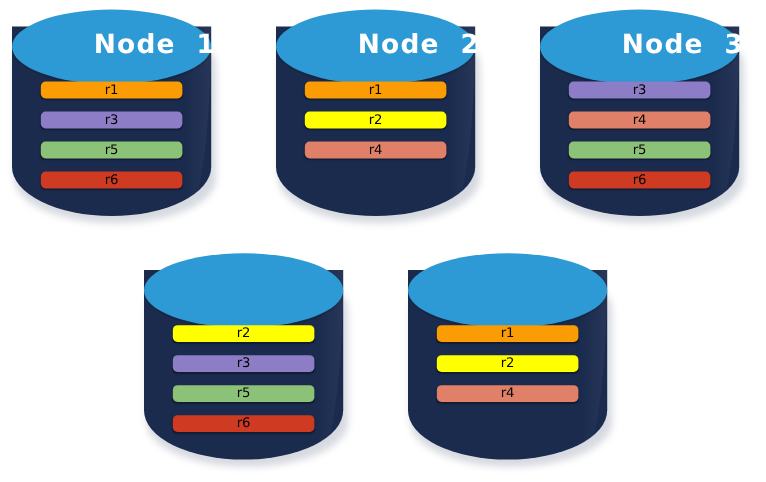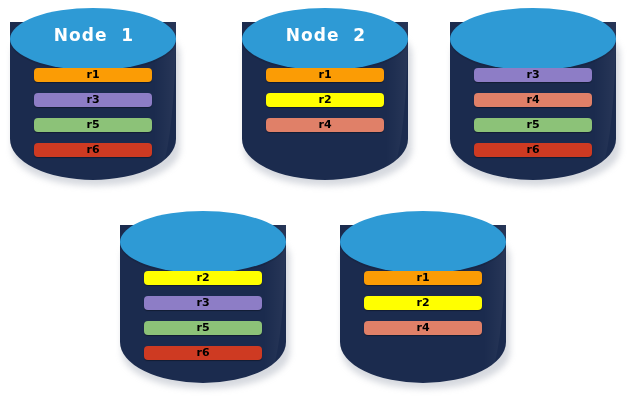--- a/index.html
+++ b/index.html
@@ -72,43 +72,43 @@
     height: 62px;
     background: #2E9AD5;
     border-radius: 50%;
     box-shadow: 0 2px 0 rgba(0,0,0,0.10);
   }
 
   .node .lid-label {
     position: absolute;
     left: 0; right: 0;
     top: 17px;
-    text-align: center;
+    text-align: right;
     color: #ffffff;
-    font-size: 17px;
+    font-size: 22px;
     font-weight: bold;
     letter-spacing: 1px;
     white-space: pre;
   }
 
   
   .replicas {
     position: absolute;
     left: 26px;
     top: 60px;
     width: 118px;
   }
 
   .replica {
     height: 14px;
     border-radius: 4px;
     margin-bottom: 11px;
     color: #000000;
     font-size: 11px;
-    font-weight: bold;
+    font-weight: normal;
     line-height: 14px;
     text-align: center;
     box-shadow: 0 1px 1px rgba(0,0,0,0.35);
   }
 </style>
 </head>
 <body>
 
 <div id="diagram">
     <div class="node" style="left: 8px; top: 8px;">
@@ -116,35 +116,36 @@
       <div class="body"></div>
       <div class="lid"></div>
       <div class="lid-label">Node  1</div>
       <div class="replicas">
         <div class="replica" style="background: rgb(251, 156, 5);">r1</div>
         <div class="replica" style="background: rgb(141, 125, 198);">r3</div>
         <div class="replica" style="background: rgb(140, 194, 120);">r5</div>
         <div class="replica" style="background: rgb(206, 58, 34);">r6</div>
       </div>
     </div>
-    <div class="node" style="left: 240px; top: 8px;">
+    <div class="node" style="left: 228px; top: 8px;">
       <div class="shadow"></div>
       <div class="body"></div>
       <div class="lid"></div>
       <div class="lid-label">Node  2</div>
       <div class="replicas">
         <div class="replica" style="background: rgb(251, 156, 5);">r1</div>
         <div class="replica" style="background: rgb(255, 255, 0);">r2</div>
         <div class="replica" style="background: rgb(224, 128, 104);">r4</div>
       </div>
     </div>
     <div class="node" style="left: 448px; top: 8px;">
       <div class="shadow"></div>
       <div class="body"></div>
       <div class="lid"></div>
+      <div class="lid-label">Node  3</div>
       <div class="replicas">
         <div class="replica" style="background: rgb(141, 125, 198);">r3</div>
         <div class="replica" style="background: rgb(224, 128, 104);">r4</div>
         <div class="replica" style="background: rgb(140, 194, 120);">r5</div>
         <div class="replica" style="background: rgb(206, 58, 34);">r6</div>
       </div>
     </div>
     <div class="node" style="left: 118px; top: 211px;">
       <div class="shadow"></div>
       <div class="body"></div>

